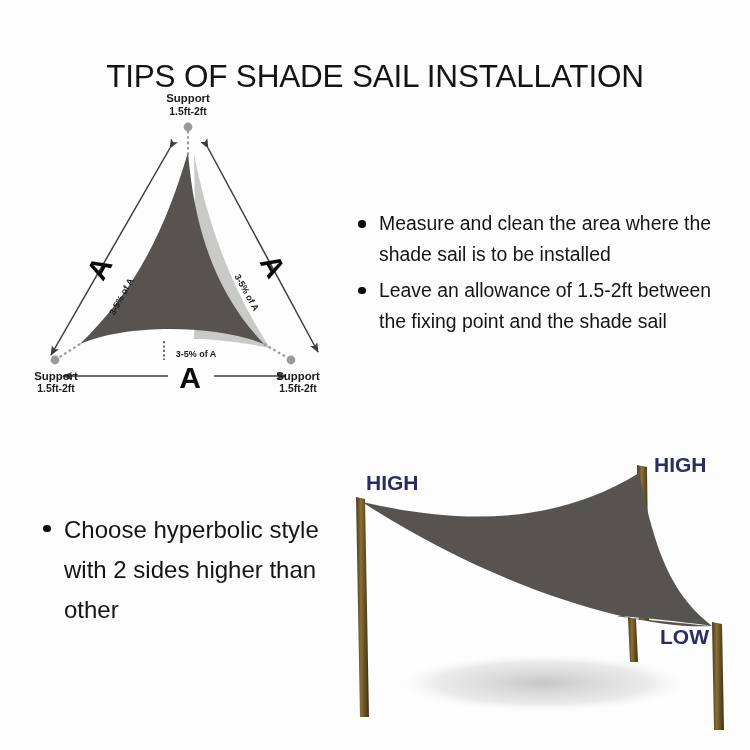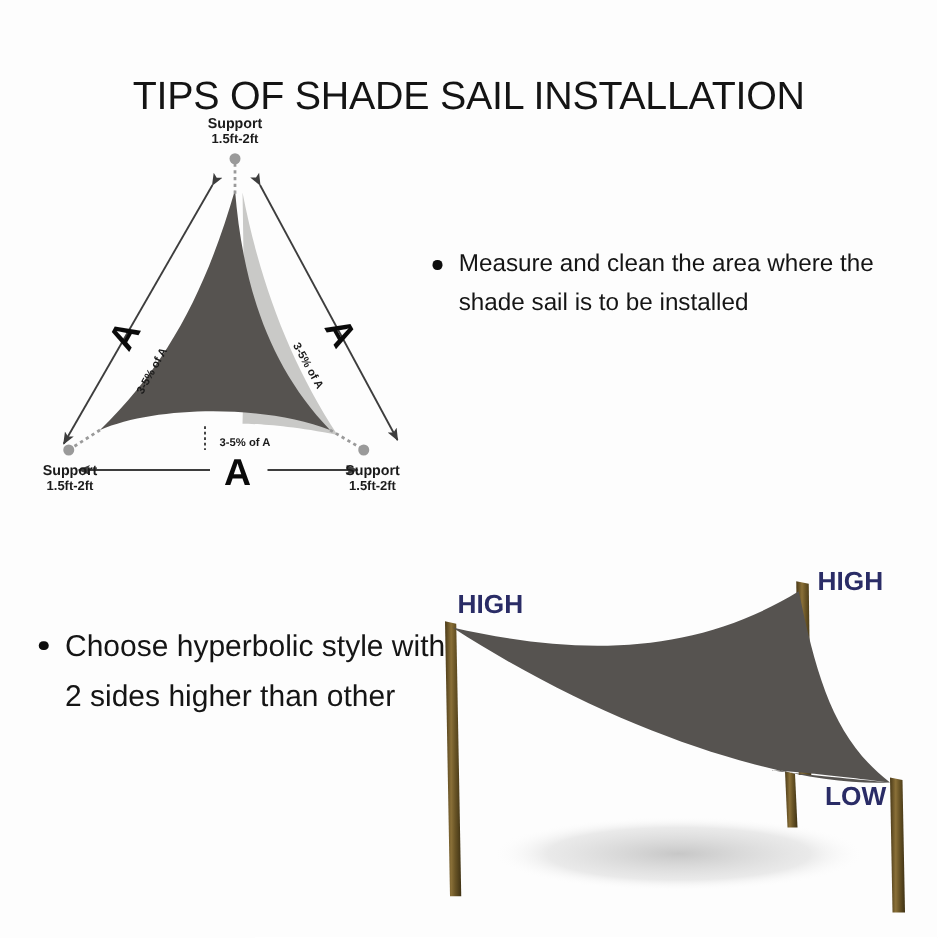--- a/index.html
+++ b/index.html
@@ -39,21 +39,21 @@
   
   .panel { position: absolute; }
   #triangle-panel { left: 18px;  top: 108px;  width: 340px; height: 305px; }
   #tips-panel     { left: 343px; top: 196px;  width: 400px; height: 200px; }
   #style-panel    { left: 28px;  top: 498px;  width: 330px; height: 180px; }
   #sail-panel     { left: 338px; top: 440px;  width: 412px; height: 295px; }
 
   
   ul.bullets {
     list-style: none;
-    margin: 0;
+    margin: 12px;
     padding: 0;
   }
   ul.bullets li {
     position: relative;
     padding-left: 24px;
     margin-bottom: 5px;
     color: #151515;
   }
   ul.bullets li .dot {
     position: absolute;
@@ -160,20 +160,24 @@
       <text class="lbl-A" x="172" y="280" font-size="30" text-anchor="middle">A</text>
       <text class="lbl-pct" x="178" y="249" font-size="9" text-anchor="middle">3-5% of A</text>
     </svg>
   </div>
 
   <div class="panel" id="tips-panel">
     <ul class="bullets">
       <li>
         <span class="dot"></span>
         <span class="txt">Measure and clean the area where the shade sail is to be installed</span>
+      </li>
+      <li>
+        <span class="dot"></span>
+        <span class="txt">Leave an allowance of 1.5-2ft between the fixing point and the shade sail</span>
       </li>
     </ul>
   </div>
 
   <div class="panel" id="style-panel">
     <ul class="bullets">
       <li>
         <span class="dot"></span>
         <span class="txt">Choose hyperbolic style with 2 sides higher than other</span>
       </li>

